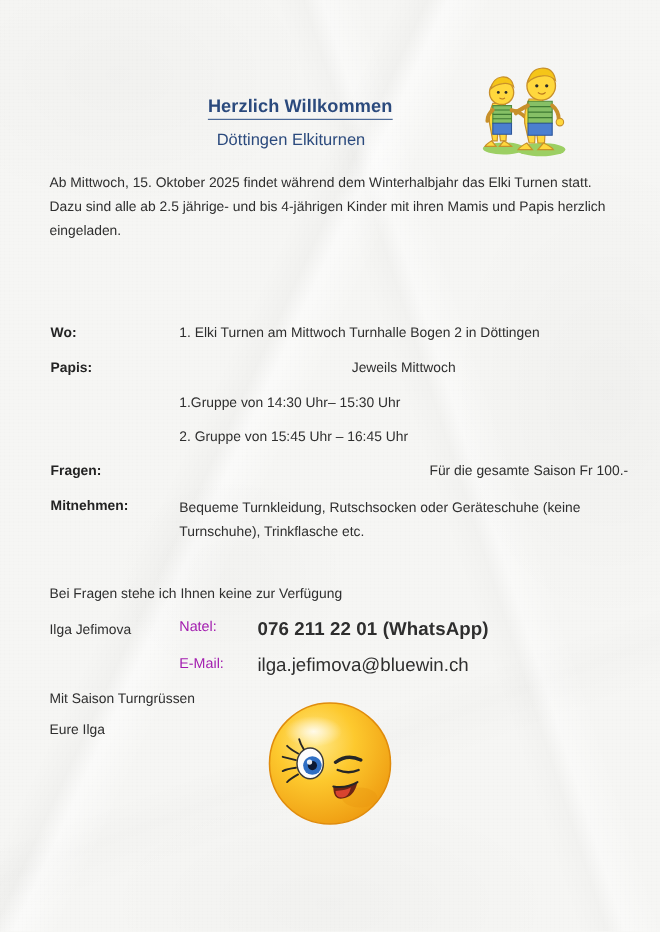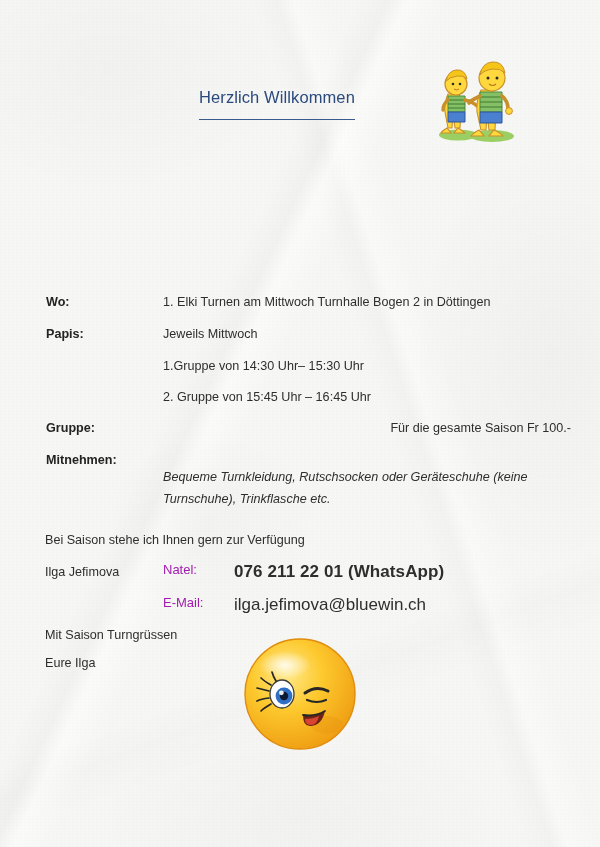--- a/index.html
+++ b/index.html
@@ -34,25 +34,25 @@
     opacity:.5;
     background-image:
       repeating-linear-gradient(0deg, rgba(0,0,0,0.012) 0 1px, rgba(0,0,0,0) 1px 3px),
       repeating-linear-gradient(90deg, rgba(0,0,0,0.010) 0 1px, rgba(0,0,0,0) 1px 4px);
     pointer-events:none;
   }
   .content{position:absolute;inset:0;}
 
   
   .title{
-    position:absolute;left:199px;top:88px;
-    font-size:16.5px;font-weight:normal;color:#2b4a7d;
+    position:absolute;left:189px;top:88px;
+    font-size:16.5px;font-weight:bold;color:#2b4a7d;
     letter-spacing:.1px;
     border-bottom:1.6px solid #3a5a8d;
-    padding-bottom:12px;
+    padding-bottom:1px;
     white-space:nowrap;
   }
   .subtitle{
     position:absolute;left:197px;top:119px;
     font-size:15px;color:#2b4a7d;white-space:nowrap;
   }
 
   
   .para{
     position:absolute;
@@ -82,20 +82,21 @@
 <body>
 
 <div id="page">
 
   <div class="paper-tex"></div>
   <div class="paper-grain"></div>
 
   <div class="content">
 
     <div class="title">Herzlich Willkommen</div>
+    <div class="subtitle">Döttingen Elkiturnen</div>
 
     <svg class="kids" viewBox="0 0 100 86">
       <ellipse cx="34" cy="77" rx="19" ry="5.5" fill="#9ccf63"></ellipse>
       <ellipse cx="68" cy="78" rx="22" ry="6" fill="#9ccf63"></ellipse>
 
       <g>
         <path d="M24 36 q-4 9 -3 18 l3 16 l4 0 l1 -15 l2 15 l5 0 l1 -18 q1 -8 -2 -16 z" fill="#ffd83d" stroke="#c8902a" stroke-width="1.1"></path>
         <path d="M24 38 h17 v16 h-17 z" fill="#86c066" stroke="#4f8a3c" stroke-width="1"></path>
         <path d="M24 42 h17 M24 46 h17 M24 50 h17" stroke="#3f7a33" stroke-width="1" fill="none"></path>
         <path d="M24 54 h17 v10 h-17 z" fill="#4b7fd0" stroke="#2d569b" stroke-width="1"></path>
@@ -122,50 +123,51 @@
         <path d="M70 72 q7 3 9 6 h-14 z" fill="#ffd83d" stroke="#c8902a" stroke-width="1.1"></path>
         <circle cx="68" cy="20" r="13" fill="#ffd83d" stroke="#c8902a" stroke-width="1.2"></circle>
         <path d="M56 17 q2 -12 12 -13 q11 -1 13 11 q-5 -5 -12 -4 q-9 1 -13 6z" fill="#f5c518" stroke="#c8902a" stroke-width="1"></path>
         <circle cx="64" cy="20" r="1.5" fill="#2b2b2b"></circle>
         <circle cx="73" cy="20" r="1.5" fill="#2b2b2b"></circle>
         <path d="M65 26 q4 3 7 0" stroke="#b8751e" stroke-width="1.1" fill="none"></path>
       </g>
       <path d="M41 43 q6 0 10 -2" stroke="#c8902a" stroke-width="2.6" fill="none" stroke-linecap="round"></path>
     </svg>
 
+    <div class="para" id="para1">Ab Mittwoch, 15. Oktober 2025 findet während dem Winterhalbjahr das Elki Turnen statt. Dazu sind alle ab 2.5 jährige- und bis 4-jährigen Kinder mit ihren Mamis und Papis herzlich eingeladen.</div>
 
     <div class="row" style="top:292px;left:0;">
       <span class="lbl" style="left:46px;top:0;">Wo:</span>
       <span class="val" style="left:163px;top:0;">1. Elki Turnen am Mittwoch Turnhalle Bogen 2 in Döttingen</span>
     </div>
 
     <div class="row" style="top:324px;left:0;">
       <span class="lbl" style="left:46px;top:0;">Papis:</span>
-      <span class="val" style="left:163px;top:0;">Jeweils Mittwoch</span>
+      <span class="val" style="left:163px;top:0;text-align:center;">Jeweils Mittwoch</span>
     </div>
 
     <div class="row" style="top:356px;left:0;">
       <span class="val" style="left:163px;top:0;">1.Gruppe von 14:30 Uhr– 15:30 Uhr</span>
     </div>
 
     <div class="row" style="top:387px;left:0;">
       <span class="val" style="left:163px;top:0;">2. Gruppe von 15:45 Uhr – 16:45 Uhr</span>
     </div>
 
     <div class="row" style="top:418px;left:0;">
-      <span class="lbl" style="left:46px;top:0;">Gruppe:</span>
+      <span class="lbl" style="left:46px;top:0;">Fragen:</span>
       <span class="val" style="left:163px;top:0;text-align:right;">Für die gesamte Saison Fr 100.-</span>
     </div>
 
     <div class="row" style="top:450px;left:0;">
       <span class="lbl" style="left:46px;top:0;">Mitnehmen:</span>
-      <span class="val" style="left:163px;top:16px;line-height:22px;font-style:italic;">Bequeme Turnkleidung, Rutschsocken oder Geräteschuhe (keine Turnschuhe), Trinkflasche etc.</span>
-    </div>
-
-    <div class="line" style="left:45px;top:530px;">Bei Saison stehe ich Ihnen gern zur Verfügung</div>
+      <span class="val" style="left:163px;top:0;line-height:22px;">Bequeme Turnkleidung, Rutschsocken oder Geräteschuhe (keine Turnschuhe), Trinkflasche etc.</span>
+    </div>
+
+    <div class="line" style="left:45px;top:530px;">Bei Fragen stehe ich Ihnen keine zur Verfügung</div>
 
     <div class="line" style="left:45px;top:562px;">Ilga Jefimova</div>
     <div class="ckey" style="left:163px;top:562px;">Natel:</div>
     <div class="cval strong" style="left:234px;top:562px;">076 211 22 01 (WhatsApp)</div>
 
     <div class="ckey" style="left:163px;top:595px;">E-Mail:</div>
     <div class="cval" style="left:234px;top:595px;">ilga.jefimova@bluewin.ch</div>
 
     <div class="line" style="left:45px;top:625px;">Mit Saison Turngrüssen</div>
     <div class="line" style="left:45px;top:653px;">Eure Ilga</div>

